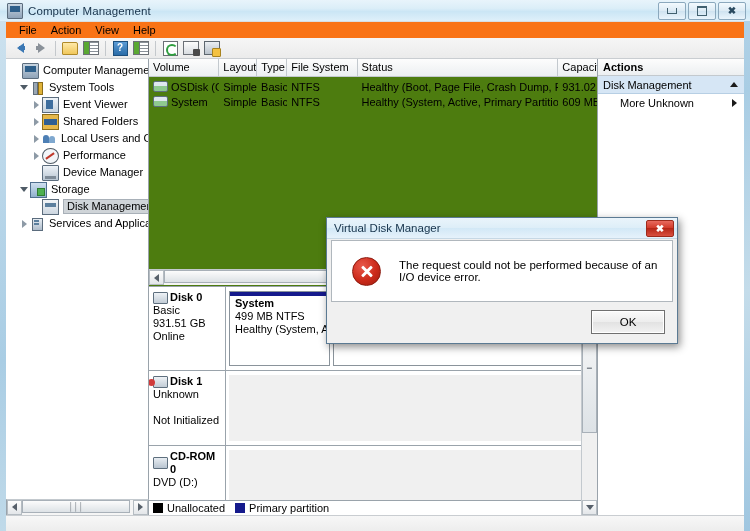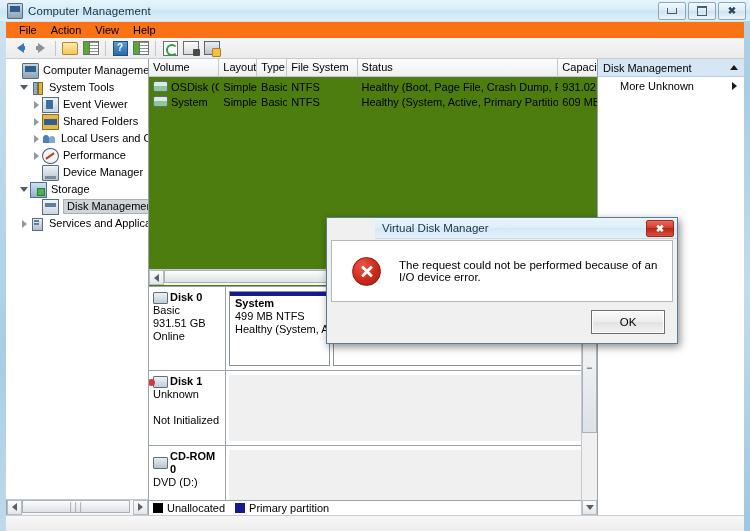--- a/index.html
+++ b/index.html
@@ -363,21 +363,20 @@
 
   
   .dialog {
     position: absolute;
     left: 326px; top: 217px;
     width: 352px; height: 127px;
     background: #f0f0f0;
     border: 1px solid #5b7a93;
     box-shadow: 2px 3px 8px rgba(0,0,0,.45);
     box-sizing: border-box;
-    padding-left: 48px;
   }
   .dlg-title {
     height: 21px;
     background: linear-gradient(180deg,#eaf4fb 0%,#ddeef8 50%,#d2e8f6 51%,#e6f2fb 100%);
     display: flex; align-items: center; justify-content: space-between;
     padding-left: 7px; box-sizing: border-box;
     border-bottom: 1px solid #c6d8e5;
   }
   .dlg-title-text { font-size: 11.5px; color: #15324a; font-weight: normal; }
   .dlg-close {
@@ -694,20 +693,21 @@
             </div>
           <div class="vs-thumb" style="top:16px;height:130px">━</div>
           <div class="vs-btn" style="position:absolute;bottom:0">
               <span class="tri-dn"></span>
             </div>
         </div>
       </div>
     </div>
 
     <div class="act-pane">
+      <div class="act-head">Actions</div>
       <div class="act-sub">
         <span>Disk Management</span>
         <span class="chev-up"></span>
       </div>
       <div class="act-item">
         <span>More Unknown</span>
         <span class="chev-rt"></span>
       </div>
     </div>
 

